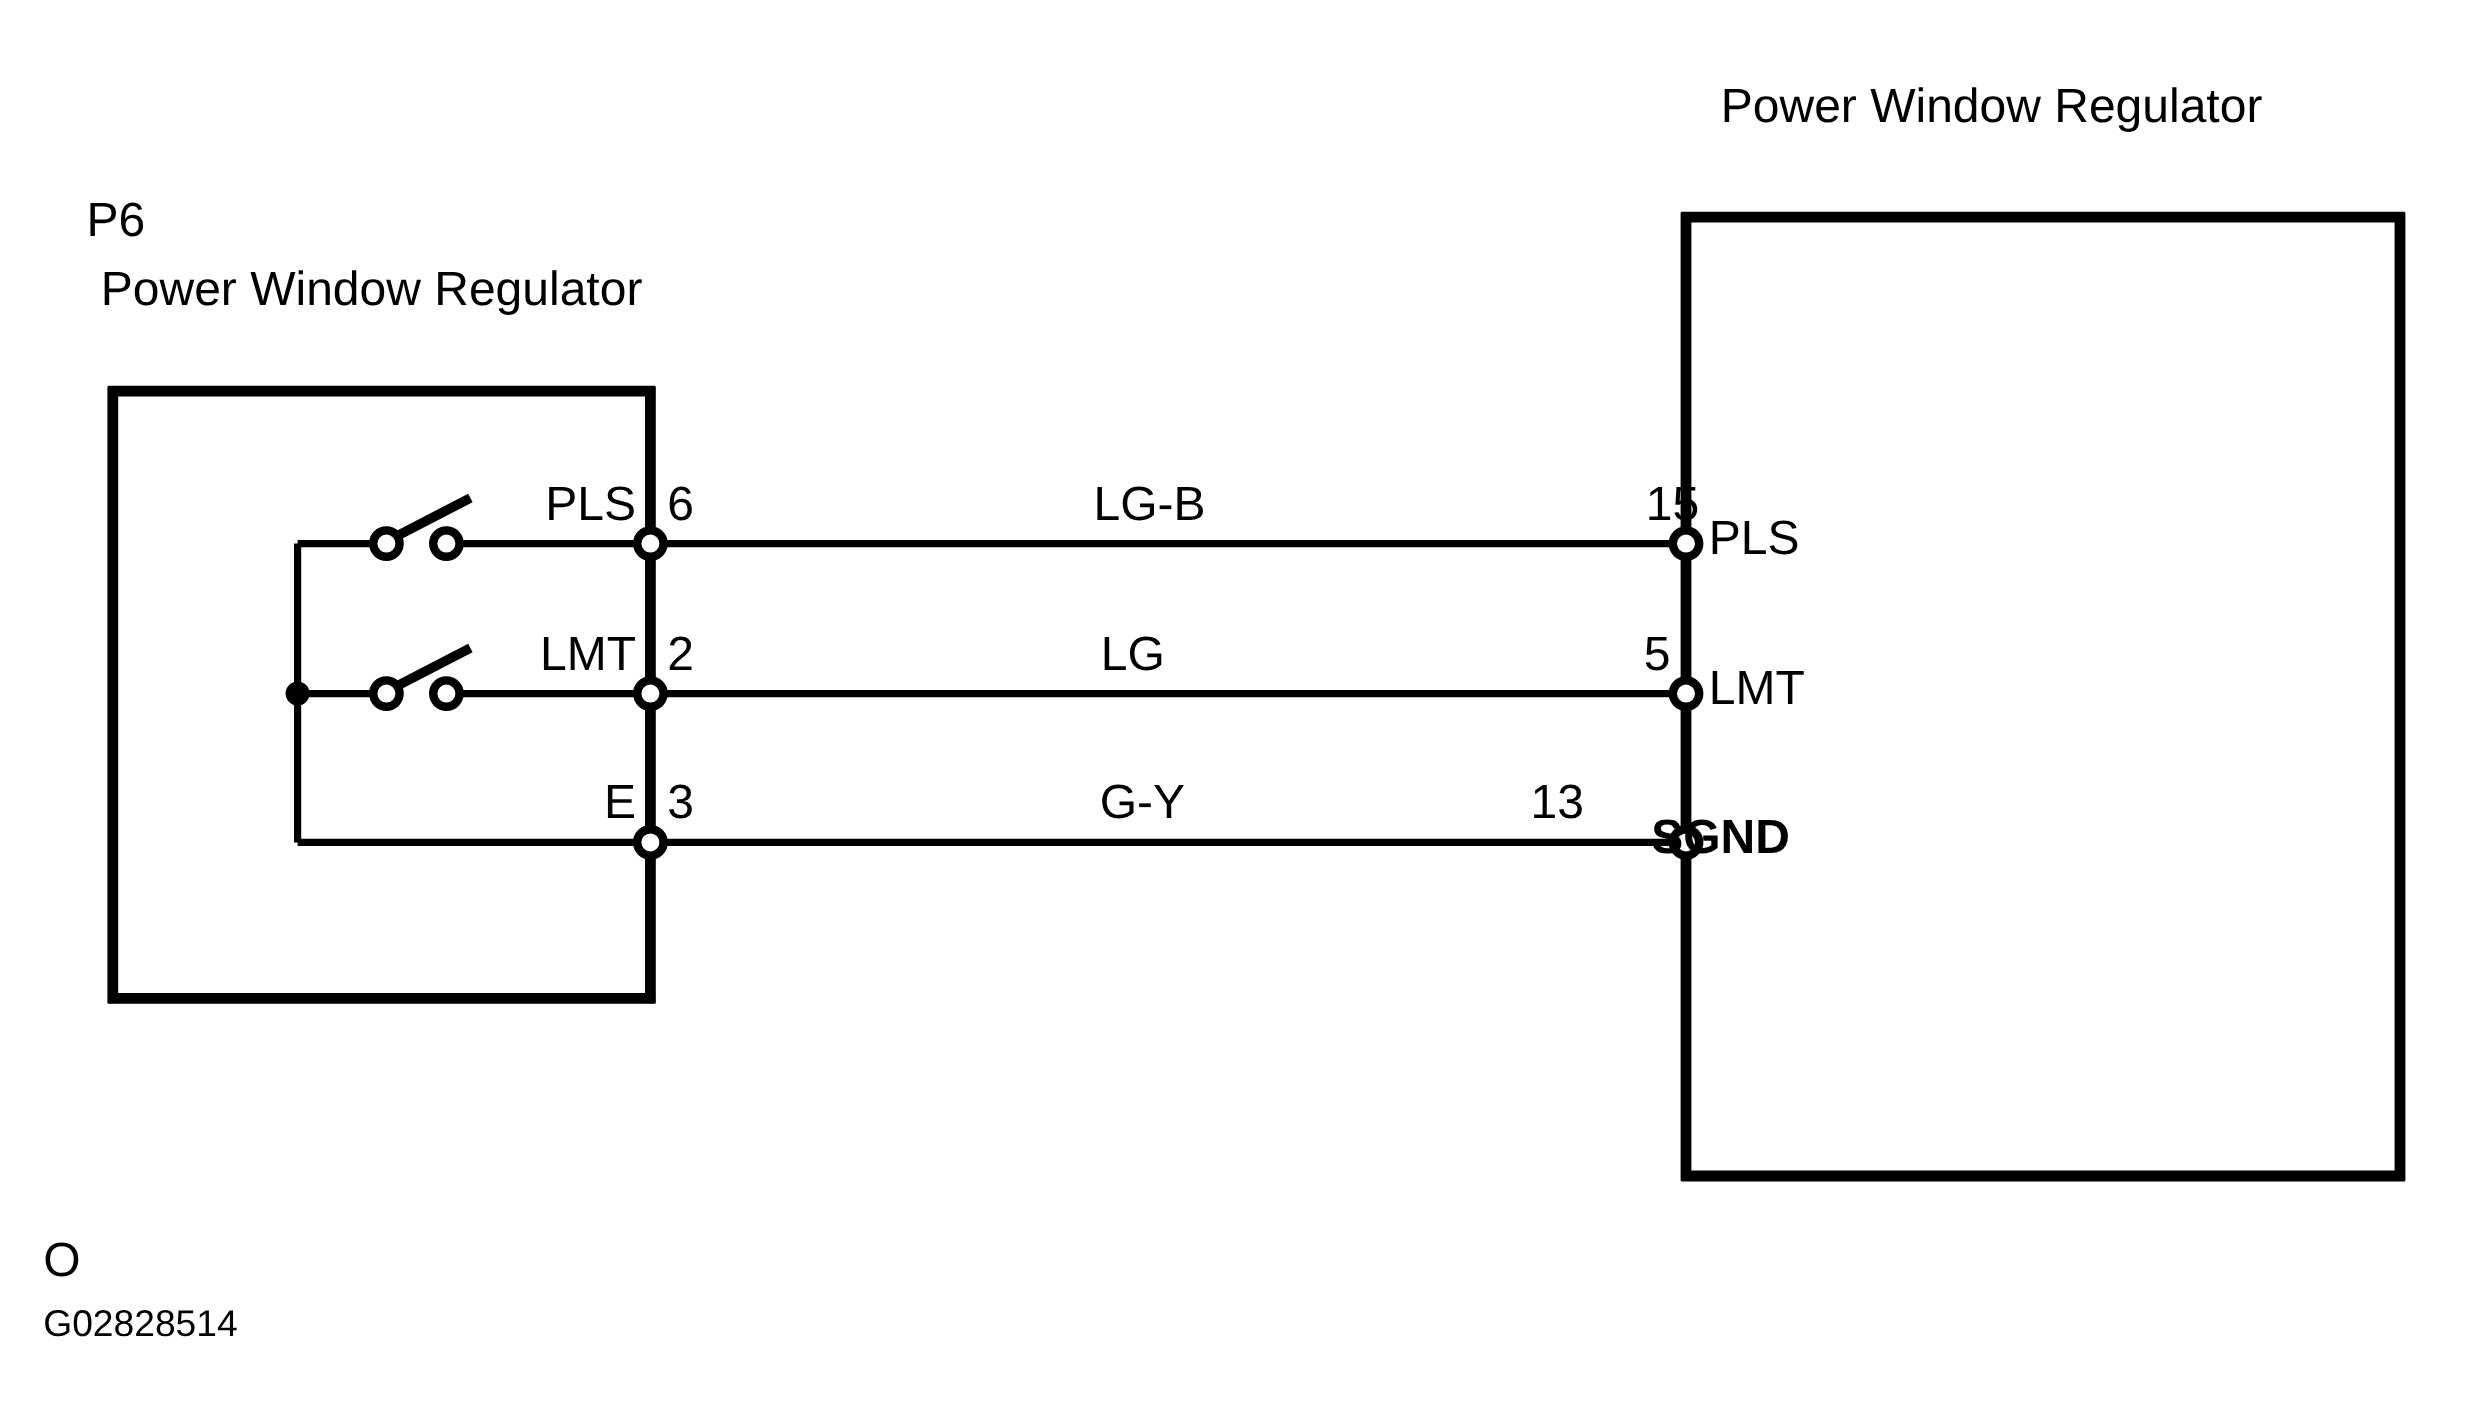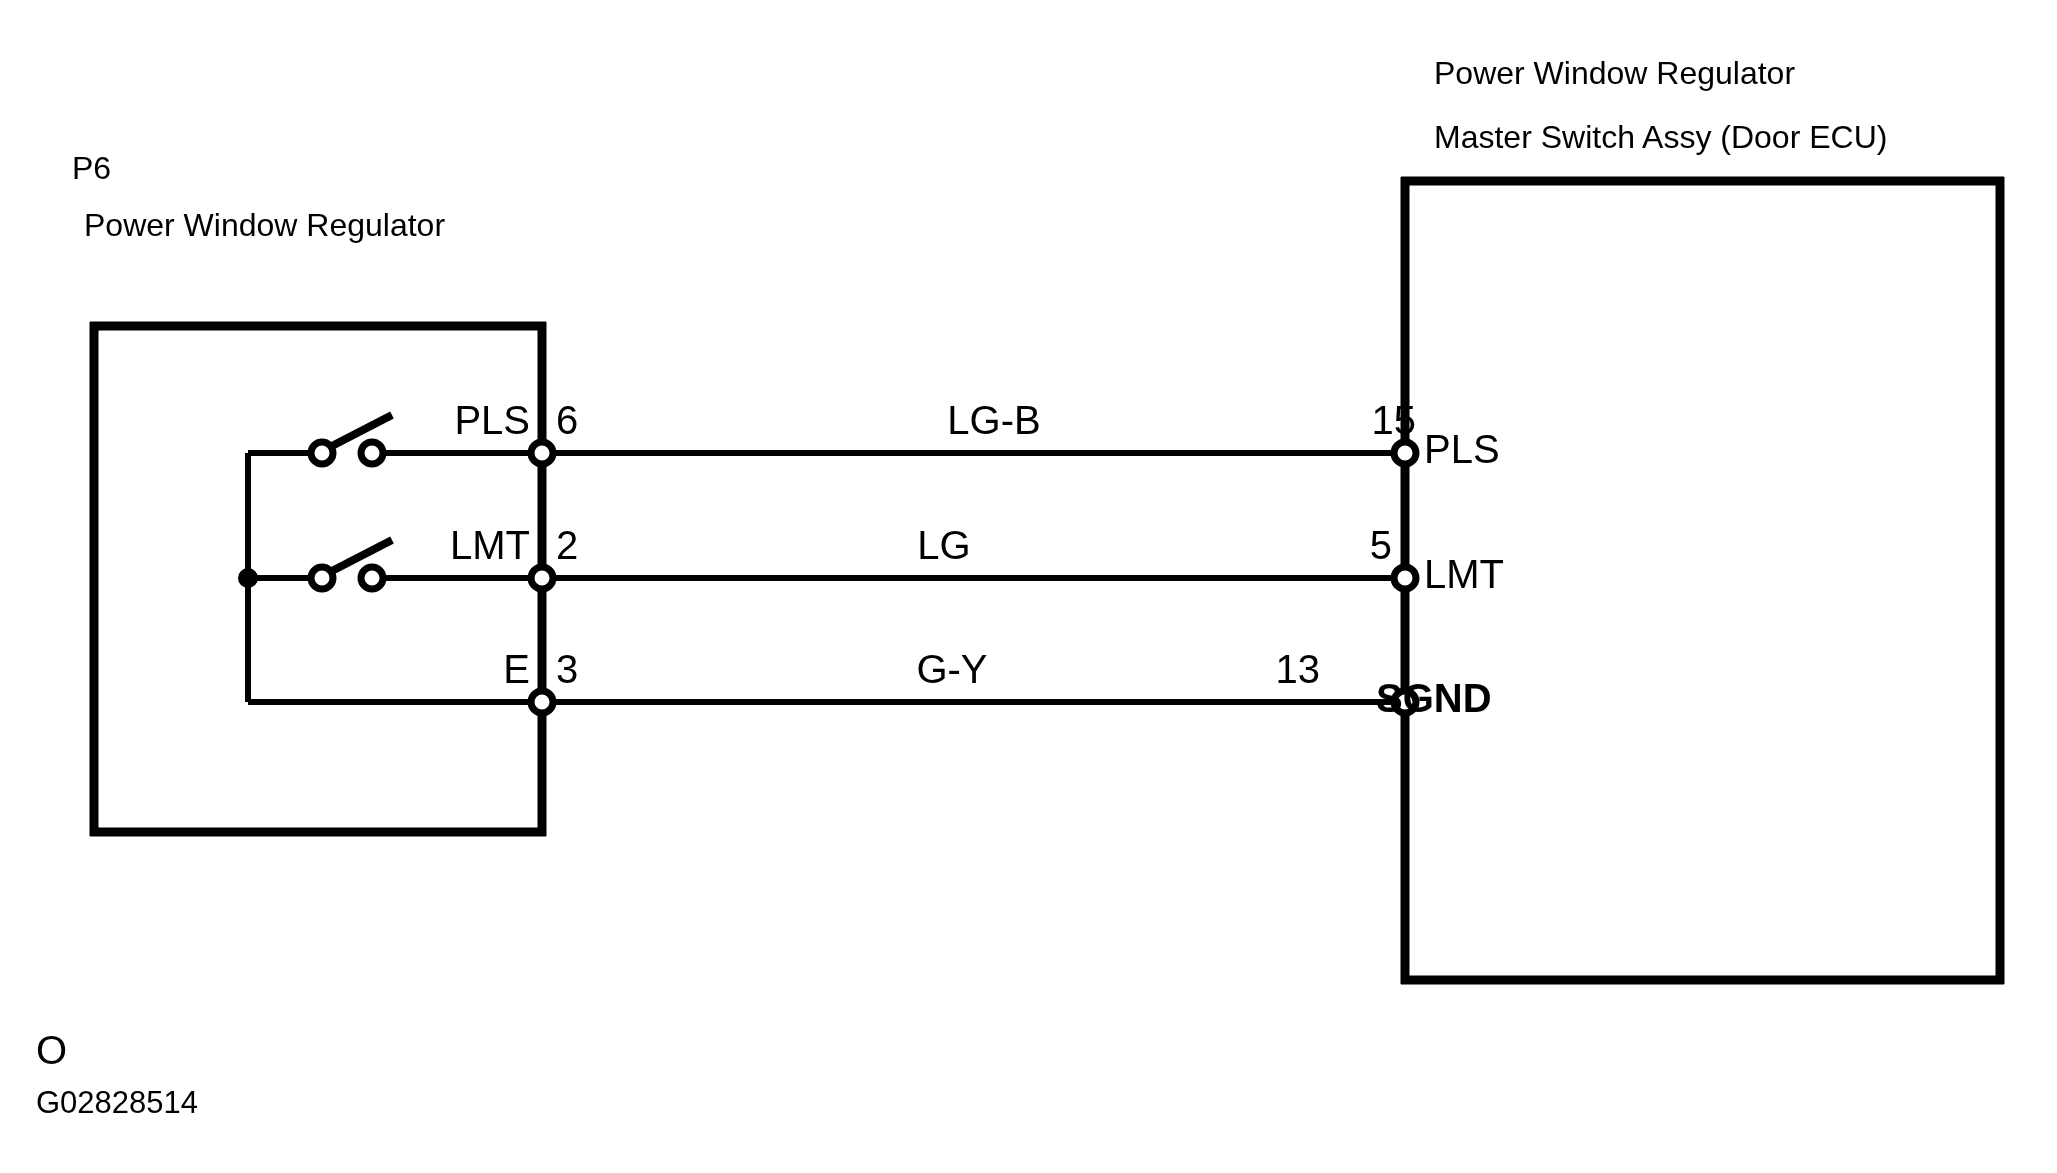--- a/index.html
+++ b/index.html
@@ -21,21 +21,22 @@
     left: 0;
     top: 0;
   }
   .txt {
     position: absolute;
     white-space: pre;
     line-height: 1.0;
     color: #000000;
   }
   .title-line {
-    font-size: 32px;
+    font-size: 40px;
+    margin-top: 12px;
   }
   .pin-name {
     font-size: 40px;
   }
   .pin-num {
     font-size: 40px;
   }
   .wire-color {
     font-size: 40px;
   }
@@ -120,25 +121,24 @@
       <circle cx="542" cy="702" r="11" fill="#fff" stroke="#000" stroke-width="7"></circle>
       <circle cx="1405" cy="702" r="11" fill="#fff" stroke="#000" stroke-width="7"></circle>
     </g>
 
   </svg>
 
   <div class="txt title-line" style="left:72px; top:152px;">P6</div>
   <div class="txt title-line" style="left:84px; top:209px;">Power Window Regulator</div>
 
   <div class="txt title-line" style="left:1434px; top:57px;">Power Window Regulator</div>
-  <div class="txt title-line" style="left:1434px; top:121px;">Master Switch Assy (Door ECU)</div>
 
   <div class="txt pin-name anchor-end" style="left:530px; top:400px;">PLS</div>
   <div class="txt pin-num" style="left:556px; top:400px;">6</div>
-  <div class="txt wire-color anchor-mid" style="left:958px; top:400px;margin-left:36px;">LG-B</div>
+  <div class="txt wire-color anchor-mid" style="left:958px; top:400px;">LG-B</div>
   <div class="txt pin-num anchor-end" style="left:1392px; top:400px;margin-left:24px;">15</div>
   <div class="txt pin-name" style="left:1424px; top:429px;">PLS</div>
 
   <div class="txt pin-name anchor-end" style="left:530px; top:525px;">LMT</div>
   <div class="txt pin-num" style="left:556px; top:525px;">2</div>
   <div class="txt wire-color anchor-mid" style="left:944px; top:525px;">LG</div>
   <div class="txt pin-num anchor-end" style="left:1392px; top:525px;">5</div>
   <div class="txt pin-name" style="left:1424px; top:554px;">LMT</div>
 
   <div class="txt pin-name anchor-end" style="left:530px; top:649px;">E</div>

